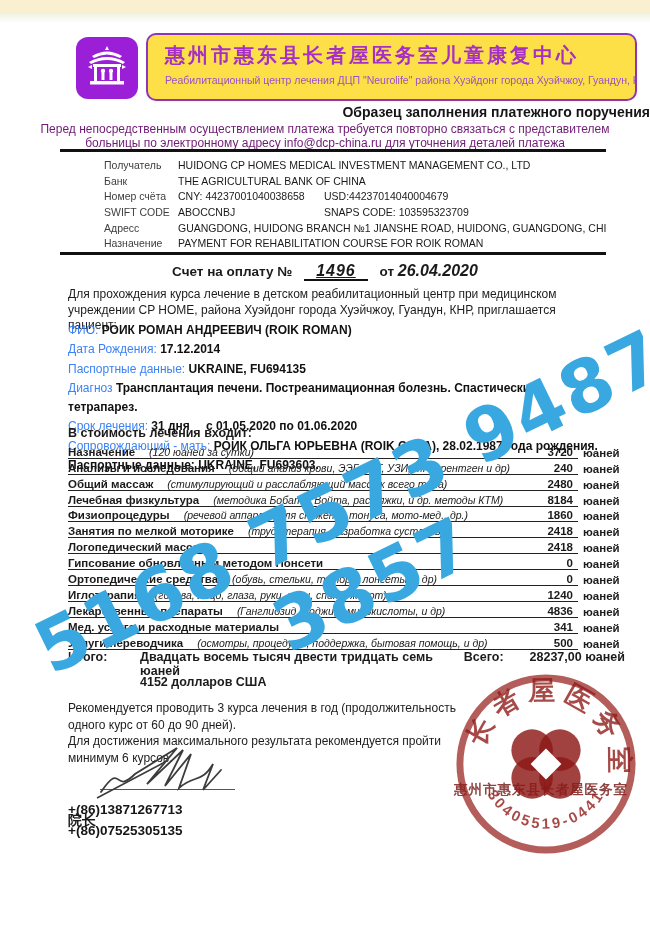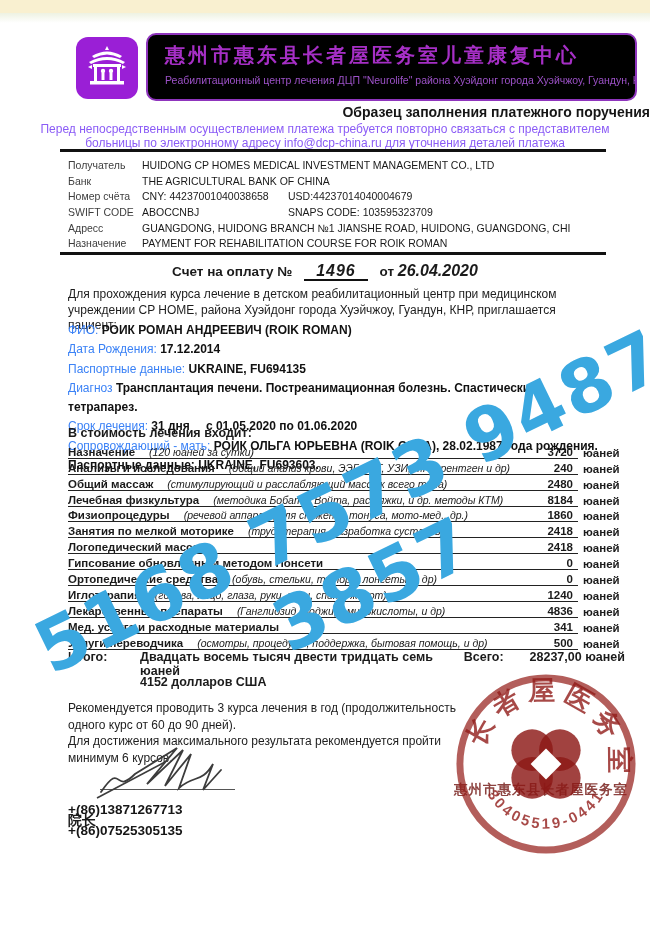--- a/index.html
+++ b/index.html
@@ -8,45 +8,45 @@
     font-family:"Liberation Sans", sans-serif;color:#1b1b1b;overflow:hidden;
   }
   .top-band{position:absolute;left:0;top:0;width:650px;height:13px;background:#f9f0d0;}
   .top-band-fade{position:absolute;left:0;top:13px;width:650px;height:10px;
     background:linear-gradient(#eef2e2,rgba(255,255,255,0));}
 
   
   .logo{position:absolute;left:76px;top:37px;width:62px;height:62px;background:#9a1fd6;
     border-radius:12px;display:flex;align-items:center;justify-content:center;}
   .header-box{position:absolute;left:146px;top:33px;width:487px;height:64px;
-    border:2px solid #8f35bd;border-radius:10px;background:#000000;overflow:hidden;}
+    border:2px solid #8f35bd;border-radius:10px;background:#fde047;overflow:hidden;}
   .cn-title{margin:7px 0 0 17px;font-size:20px;font-weight:bold;color:#a62fc6;
     letter-spacing:3px;white-space:nowrap;}
   .ru-subtitle{margin:5px 0 0 17px;font-size:10.5px;color:#9c51c7;white-space:nowrap;}
 
   .doc-title{position:absolute;left:0;top:104px;width:650px;text-align:right;
     font-size:14px;font-weight:bold;color:#151515;}
   .notice{position:absolute;left:0;top:122px;width:650px;text-align:center;
-    font-size:12px;color:#8b5cf6;line-height:14px;}
+    font-size:12px;color:#701a75;line-height:14px;}
 
   .rule{position:absolute;left:60px;width:546px;height:3px;background:#111;}
   .rule1{top:149px;} .rule2{top:252px;}
 
   
   .details{position:absolute;left:68px;top:157px;width:540px;font-size:10.5px;}
-  .d-row{display:flex;height:15.7px;align-items:center;}
+  .d-row{display:flex;height:15.7px;align-items:center;margin-left:36px;}
   .d-label{width:74px;color:#3e3e3e;flex:none;}
   .d-value{width:146px;color:#1a1a1a;flex:none;white-space:nowrap;}
   .d-value2{color:#1a1a1a;white-space:nowrap;}
 
   
   .invoice-line{position:absolute;left:0;top:262px;width:650px;text-align:center;
     font-size:13.5px;font-weight:bold;}
   .inv-number{font-style:italic;font-size:16px;border-bottom:2px solid #111;
-    padding:0 12px;margin:0 8px;letter-spacing:1px;}
+    padding:0 12px;margin:0 8px;letter-spacing:1px;text-decoration:underline;}
   .inv-date{font-style:italic;font-size:16px;margin-left:0;}
 
   .intro{position:absolute;left:68px;top:287px;width:525px;font-size:12px;
     line-height:15.5px;color:#1d1d1d;}
 
   
   .patient{position:absolute;left:68px;top:321px;width:540px;font-size:12px;}
   .p-row{line-height:19.3px;}
   .p-label{color:#3b82f6;}
   .p-value{font-weight:bold;color:#111;}

